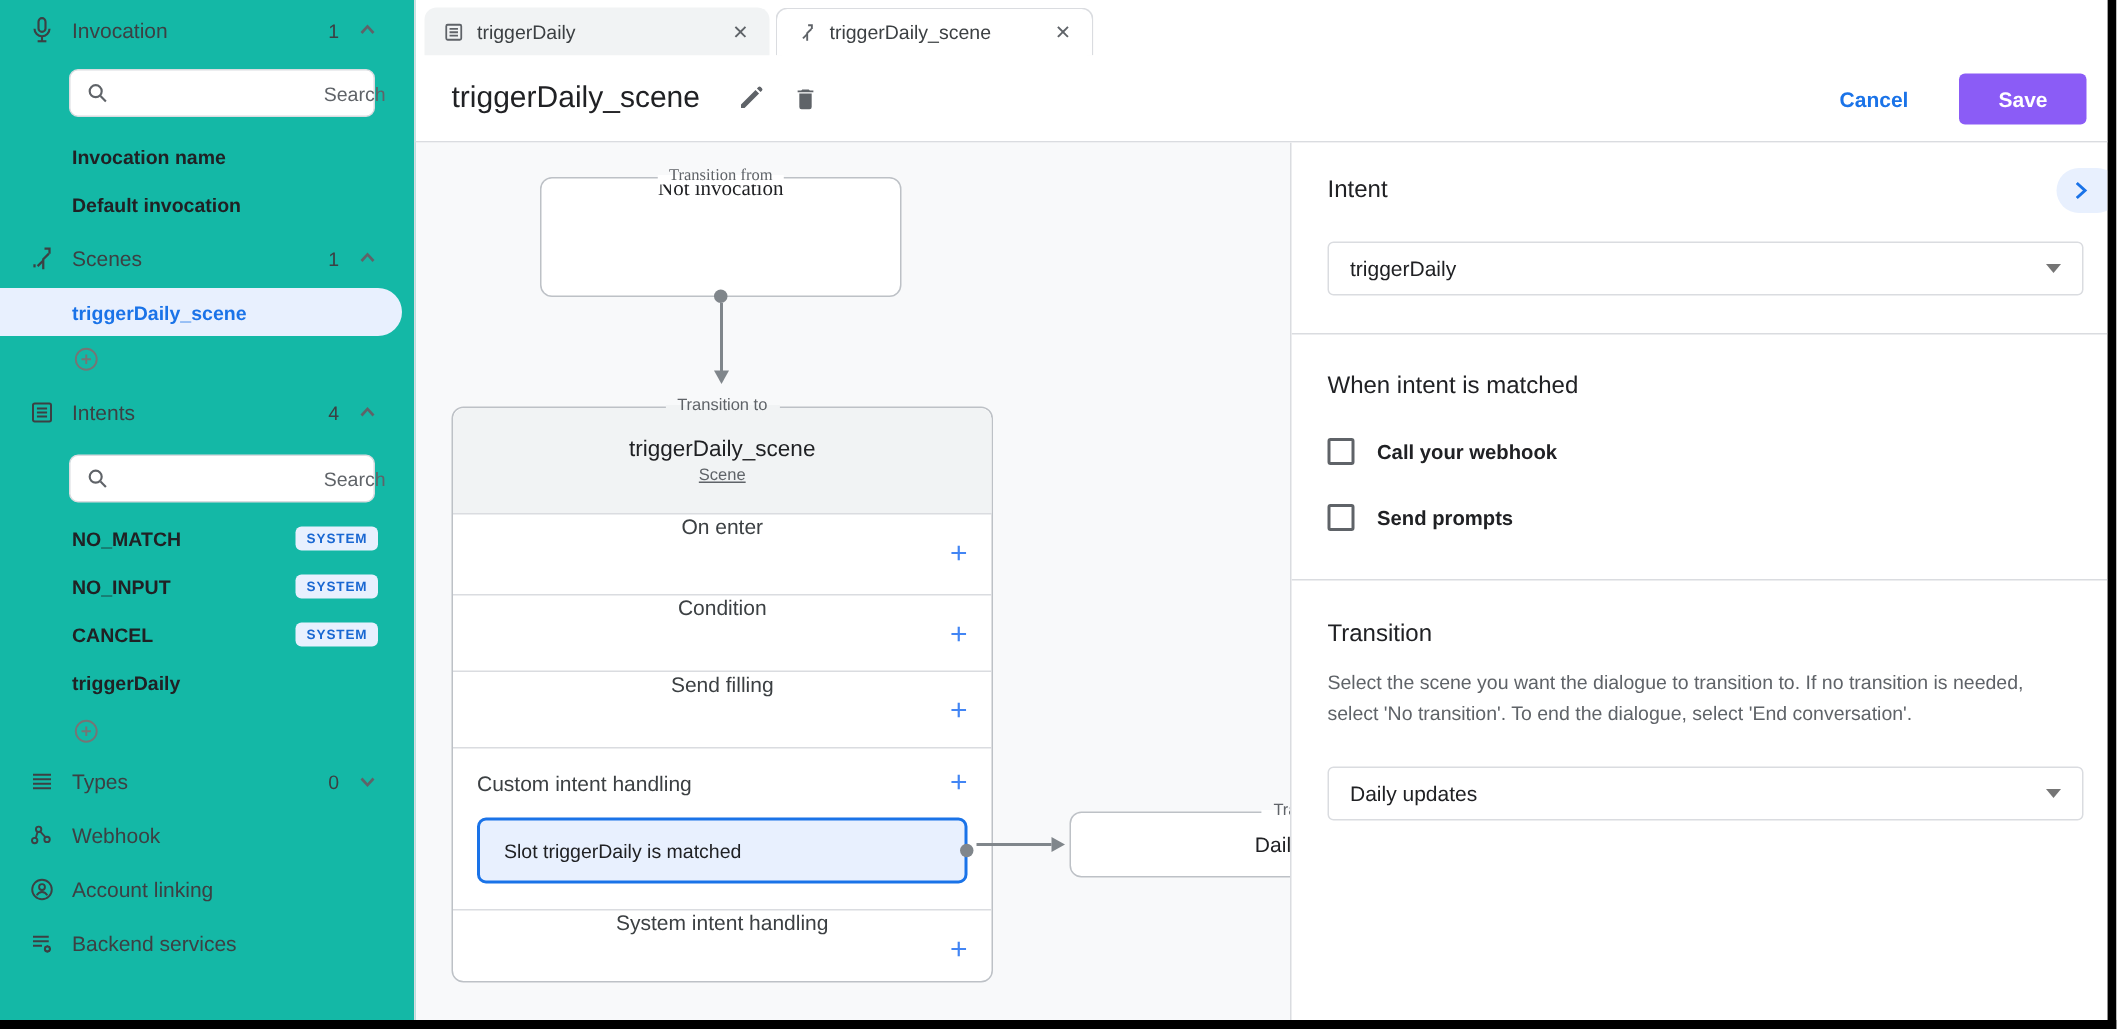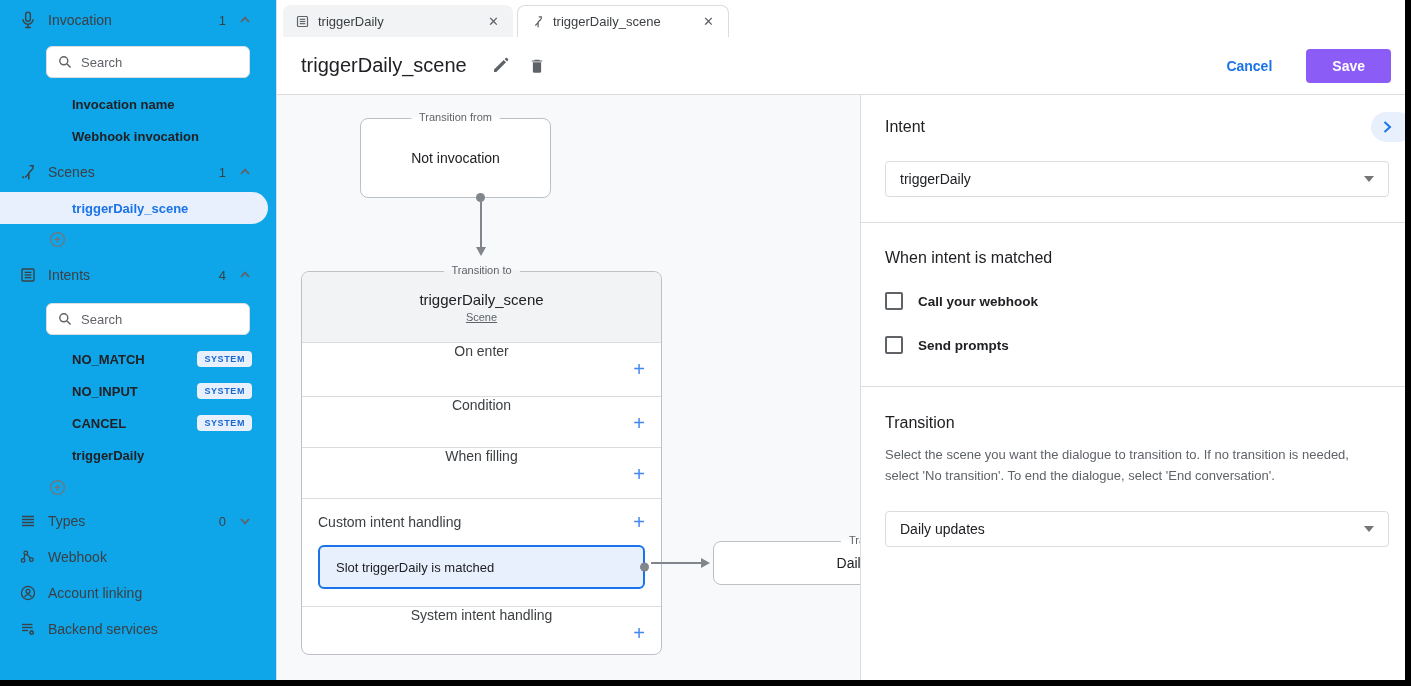--- a/index.html
+++ b/index.html
@@ -3,32 +3,32 @@
 <meta charset="utf-8">
 <style>
   * { margin:0; padding:0; box-sizing:border-box; }
   html,body { width:1411px; height:686px; overflow:hidden; background:#fff;
     font-family:"Liberation Sans", sans-serif; -webkit-font-smoothing:antialiased; }
   .app { width:1411px; height:686px; border-right:6px solid #000; border-bottom:6px solid #000;
     display:flex; background:#fff; }
 
   
   .sidebar { width:277px; min-width:277px; height:100%; border-right:1px solid #dadce0;
-    background:#0ea5e9; overflow:hidden; }
+    background:#14b8a6; overflow:hidden; }
   .sec-header { height:40px; display:flex; align-items:center; padding:0 24px 0 16px; cursor:pointer; }
   .sec-header .ic { width:24px; height:24px; display:flex; align-items:center; justify-content:center; }
   .sec-label { margin-left:8px; font-size:14px; color:#3c4043; }
   .sec-count { margin-left:auto; font-size:13px; color:#3c4043; }
   .chev { margin-left:12px; display:flex; align-items:center; }
   .search-box { height:32px; margin:6px 26px 10px 46px; border:1px solid #dadce0; border-radius:6px;
     display:flex; align-items:center; padding:0 8px 0 10px; background:#fff; }
   .search-box input { border:none; outline:none; flex:1; font-size:13px; color:#202124;
-    font-family:"Liberation Sans", sans-serif; background:transparent; margin-left:8px; }
+    font-family:"Liberation Sans", sans-serif; background:transparent; margin-left:8px;text-align:right; }
   .search-box input::placeholder { color:#5f6368; }
-  .side-item { height:32px; display:flex; align-items:center; padding-left:72px; padding-right:24px;
+  .side-item { height:32px; display:flex; align-items:center; padding-left:48px; padding-right:24px;
     font-size:13px; font-weight:bold; color:#202124; cursor:pointer; }
   .side-item.selected { background:#e8f0fe; color:#1a73e8; width:268px; border-radius:0 16px 16px 0; }
   .plus-row { height:31px; display:flex; align-items:center; padding-left:48px; cursor:pointer; }
   .badge { margin-left:auto; font-size:9px; font-weight:bold; letter-spacing:.6px; color:#1967d2;
     background:#e8f0fe; border-radius:4px; padding:3px 7px; }
   .nav-link { height:36px; display:flex; align-items:center; padding:0 16px; font-size:14px;
     color:#3c4043; cursor:pointer; }
   .nav-link .ic { width:24px; height:24px; display:flex; align-items:center; justify-content:center; }
   .nav-link span.lbl { margin-left:8px; }
 
@@ -52,21 +52,21 @@
 
   .workarea { flex:1; display:flex; overflow:hidden; }
 
   
   .canvas { width:583px; min-width:583px; background:#f8f9fa; position:relative; overflow:hidden; }
   .node { position:absolute; background:#fff; border:1px solid #bdc1c6; border-radius:8px; }
   .legend { position:absolute; top:-8px; left:50%; transform:translateX(-50%); font-size:11px;
     color:#5f6368; padding:0 8px; white-space:nowrap;
     background:linear-gradient(to bottom, #f8f9fa 50%, #ffffff 50%); }
   .legend.on-gray { background:linear-gradient(to bottom, #f8f9fa 50%, #f1f3f4 50%); }
-  .from-box { left:83px; top:23px; width:191px; height:80px; display:flex; align-items:center; justify-content:center; }
+  .from-box { left:83px; top:23px; width:241px; height:80px; display:flex; justify-content:center;font-family:Liberation Serif, serif; }
   .from-box .content { font-size:14px; color:#202124; }
   .dot { position:absolute; width:9px; height:9px; border-radius:50%; background:#80868b; }
   .vline { position:absolute; left:203px; top:107px; width:2px; height:46px; background:#80868b; }
   .arrow-down { position:absolute; left:199px; top:152px; width:0; height:0;
     border-left:5px solid transparent; border-right:5px solid transparent; border-top:9px solid #80868b; }
   .scene-node { left:24px; top:176px; width:361px; height:384px; }
   .scene-head { height:70px; background:#f1f3f4; border-radius:8px 8px 0 0; display:flex;
     flex-direction:column; align-items:center; justify-content:center; gap:3px; }
   .scene-title { font-size:15px; color:#202124; }
   .scene-sub { font-size:11px; color:#5f6368;text-decoration:underline; }
@@ -133,21 +133,21 @@
       <span>
         <svg width="16" height="16" viewBox="0 0 20 20" fill="none" stroke="#5f6368" stroke-width="1.8">
             <circle cx="8.5" cy="8.5" r="5"></circle>
             <path d="M12.5 12.5l4.5 4.5"></path>
           </svg>
       </span>
       <input placeholder="Search" style="">
     </div>
 
     <div class="side-item">Invocation name</div>
-    <div class="side-item">Webhook invocation</div>
+    <div class="side-item">Default invocation</div>
 
     <div class="sec-header">
       <span class="ic">
         <svg width="20" height="20" viewBox="0 0 24 24" fill="none" stroke="#3c4043" stroke-width="1.8">
           <path d="M13 21v-8l4.5-4.5"></path>
             <path d="M14 4.5h4v4"></path>
             <path d="M13 14l-4.5 4.5"></path>
             <path d="M6 17v2.5"></path>
         </svg>
       </span>
@@ -348,21 +348,21 @@
           </div>
           <div class="srow r-onenter">
             <span class="rlabel">On enter</span>
             <span class="plus">+</span>
           </div>
           <div class="srow r-std">
             <span class="rlabel">Condition</span>
             <span class="plus">+</span>
           </div>
           <div class="srow r-std">
-            <span class="rlabel">When filling</span>
+            <span class="rlabel">Send filling</span>
             <span class="plus">+</span>
           </div>
           <div class="srow r-custom">
             <div class="crown">
               <span class="rlabel">Custom intent handling</span>
               <span class="plus">+</span>
             </div>
             <div class="intent-chip">
               <span>Slot triggerDaily is matched</span>
               <span class="dot chip-dot"></span>

